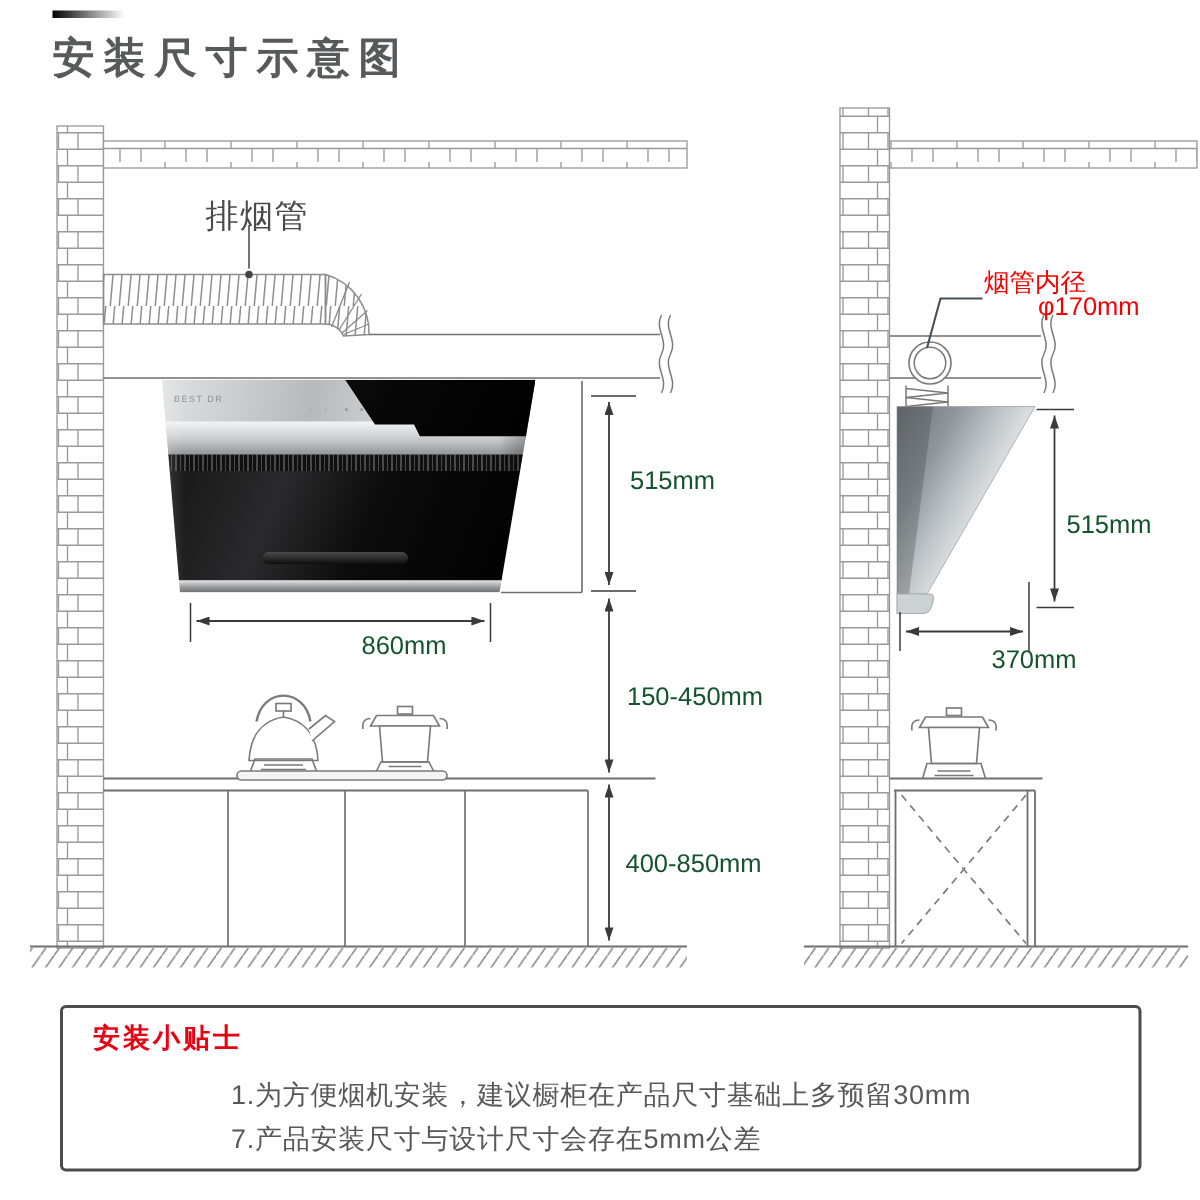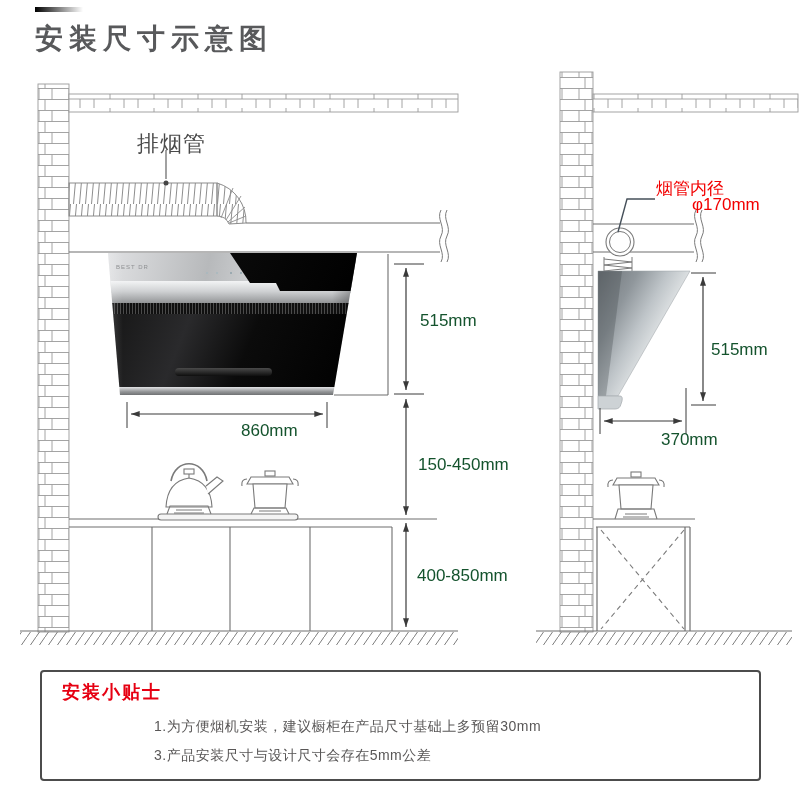--- a/index.html
+++ b/index.html
@@ -28,21 +28,21 @@
   #hood-handle{position:absolute;left:67px;top:115px;width:97px;height:8px;border-radius:4px;
     background:linear-gradient(180deg,#4a4a4a,#0e0e0e);}
   #hood-bottom{top:134px;height:8px;background:linear-gradient(180deg,#e2e3e5,#97999b 55%,#6f7173);}
   #hood-shade{top:0;height:142px;background:linear-gradient(90deg,rgba(255,255,255,.18) 0,rgba(255,255,255,0) 6%,rgba(0,0,0,0) 90%,rgba(0,0,0,.35) 100%);}
   #hood-brand{position:absolute;left:8px;top:11px;font-size:6px;color:#8f9193;letter-spacing:1px;}
   #hood-dots{position:absolute;left:98px;top:19px;width:2px;height:2px;border-radius:50%;
     background:#a7b8bf;box-shadow:10px 0 0 #a7b8bf,24px 0 0 #8ea2aa,34px 0 0 #8ea2aa;}
   
   #tips-box{left:40px;top:670px;width:717px;height:107px;border:2px solid #4c4c4c;border-radius:4px;background:#fff;}
   #tips-title{position:absolute;left:20px;top:8px;font-size:18px;font-weight:bold;color:#e60012;letter-spacing:2px;text-align:center;}
-  .tip-item{position:absolute;left:112px;font-size:14px;color:#595757;letter-spacing:.5px;white-space:nowrap;}
+  .tip-item{position:absolute;left:112px;font-size:18px;color:#595757;letter-spacing:.5px;white-space:nowrap;}
   #tip-1{top:46px;}
   #tip-2{top:75px;}
 </style>
 </head>
 <body>
 
 <div id="stage">
 
   <div id="accent-bar" class="abs"></div>
   <div id="page-title" class="abs">安装尺寸示意图</div>
@@ -177,16 +177,16 @@
   <div class="abs dim-lbl" style="left:418px;top:455px;">150-450mm</div>
   <div class="abs dim-lbl" style="left:417px;top:566px;">400-850mm</div>
   <div class="abs note-lbl" style="left:656px;top:177px;">烟管内径</div>
   <div class="abs note-lbl" style="left:656px;top:195px;margin-left:36px;">φ170mm</div>
   <div class="abs dim-lbl" style="left:711px;top:340px;">515mm</div>
   <div class="abs dim-lbl" style="left:613px;top:430px;margin-left:48px;">370mm</div>
 
   <div id="tips-box" class="abs">
     <div id="tips-title">安装小贴士</div>
     <div id="tip-1" class="tip-item">1.为方便烟机安装，建议橱柜在产品尺寸基础上多预留30mm</div>
-    <div id="tip-2" class="tip-item">3.产品安装尺寸与设计尺寸会存在5mm公差</div>
+    <div id="tip-2" class="tip-item">7.产品安装尺寸与设计尺寸会存在5mm公差</div>
   </div>
 
 </div>
 
 </body></html>

